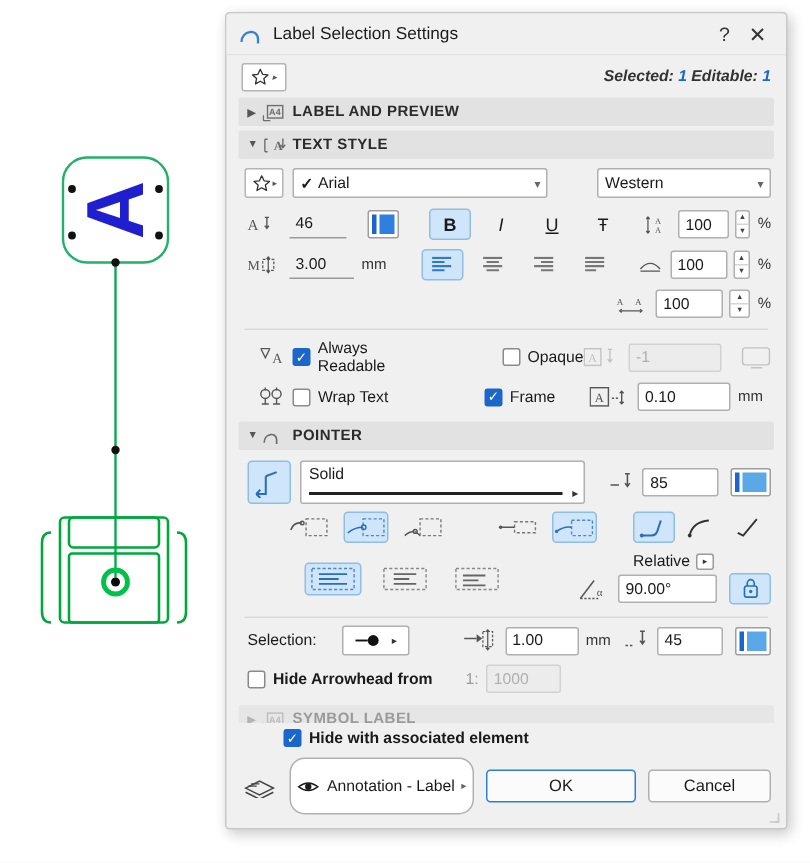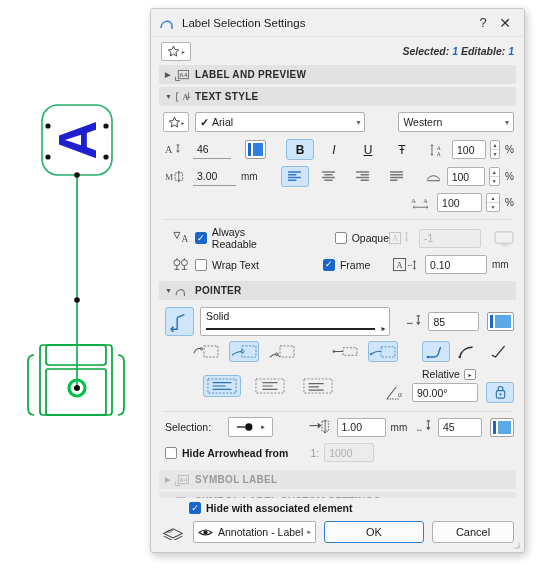--- a/index.html
+++ b/index.html
@@ -600,21 +600,21 @@
       </span>
     </div>
     <div class="row" style="gap:8px;">
       <span>
         <svg width="24" height="16" viewBox="0 0 26 17">
             <path d="M3 10l10-5 10 5-10 5z" fill="none" stroke="#444" stroke-width="1.1"></path>
             <path d="M3 13l10 5 10-5" fill="none" stroke="#444" stroke-width="1.1"></path>
             <path d="M5 8.6h6M7 7h6" stroke="#444" stroke-width=".8"></path>
           </svg>
       </span>
-      <span class="combo" style="flex:1;height:22px;">
+      <span class="combo" style="flex:1;height:38px;border-radius:10px;">
         <span style="margin-right:5px;">
           <svg width="15" height="11" viewBox="0 0 16 12">
               <path d="M1 6 Q8 0.5 15 6 Q8 11.5 1 6z" fill="none" stroke="#1a1a1a" stroke-width="1.1"></path>
               <circle cx="8" cy="6" r="2.3" fill="#1a1a1a"></circle>
             </svg>
         </span>
         <span>Annotation - Label</span>
         <span class="chev" style="font-size:7px;">▸</span>
       </span>
       <span class="btn primary" style="width:100px;">OK</span>

